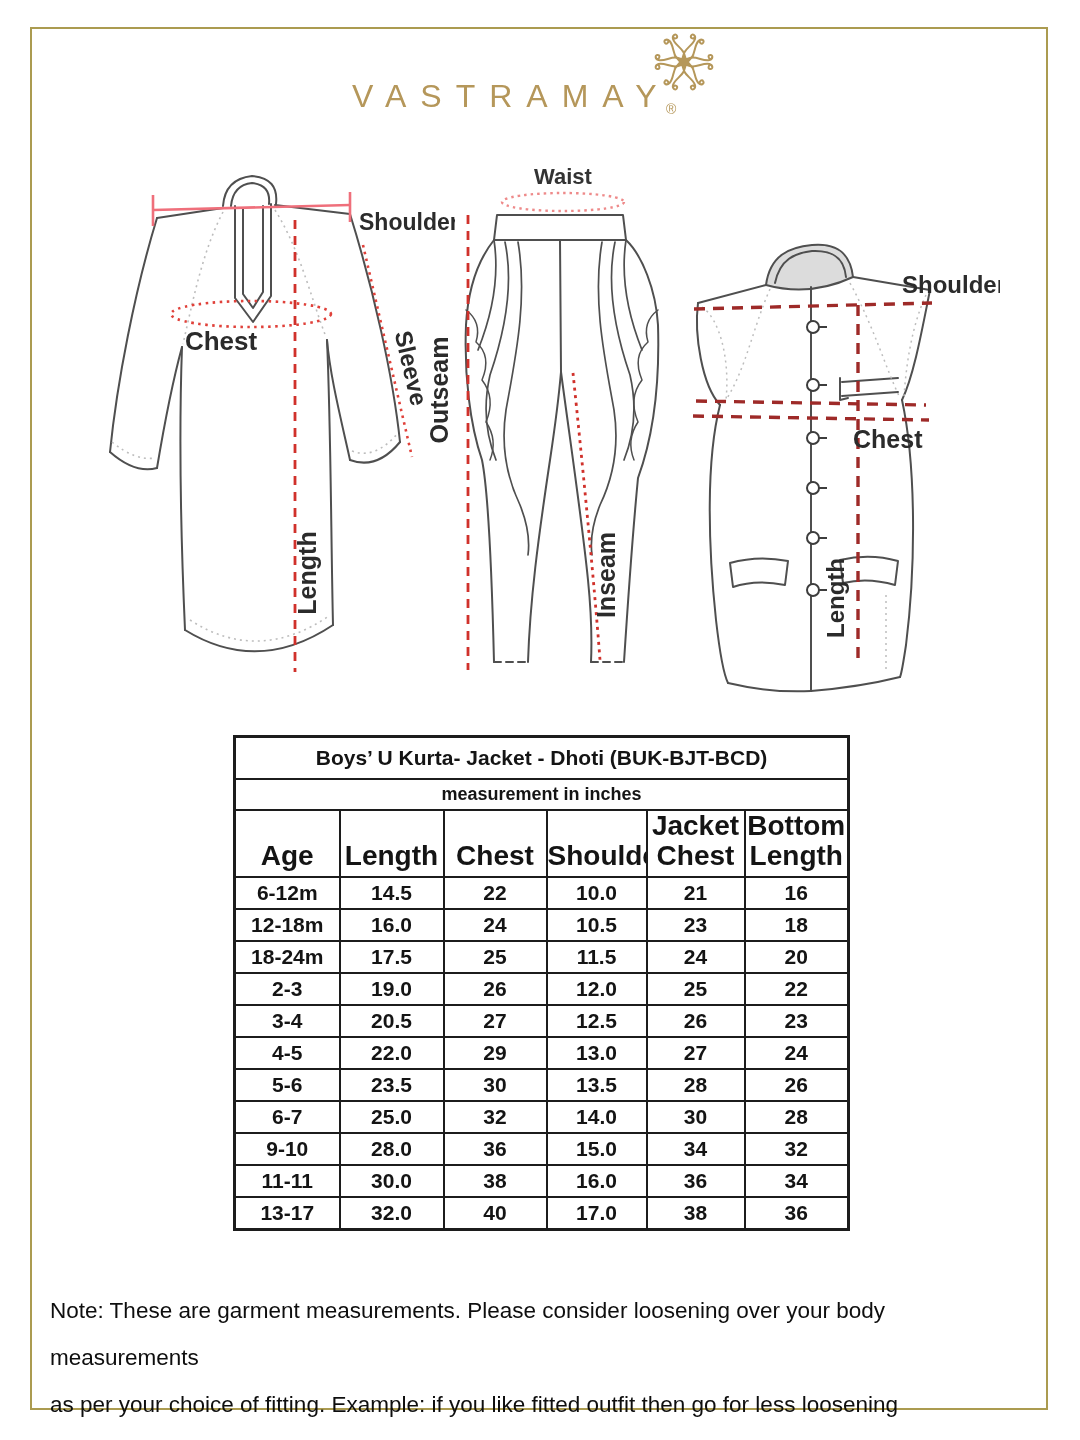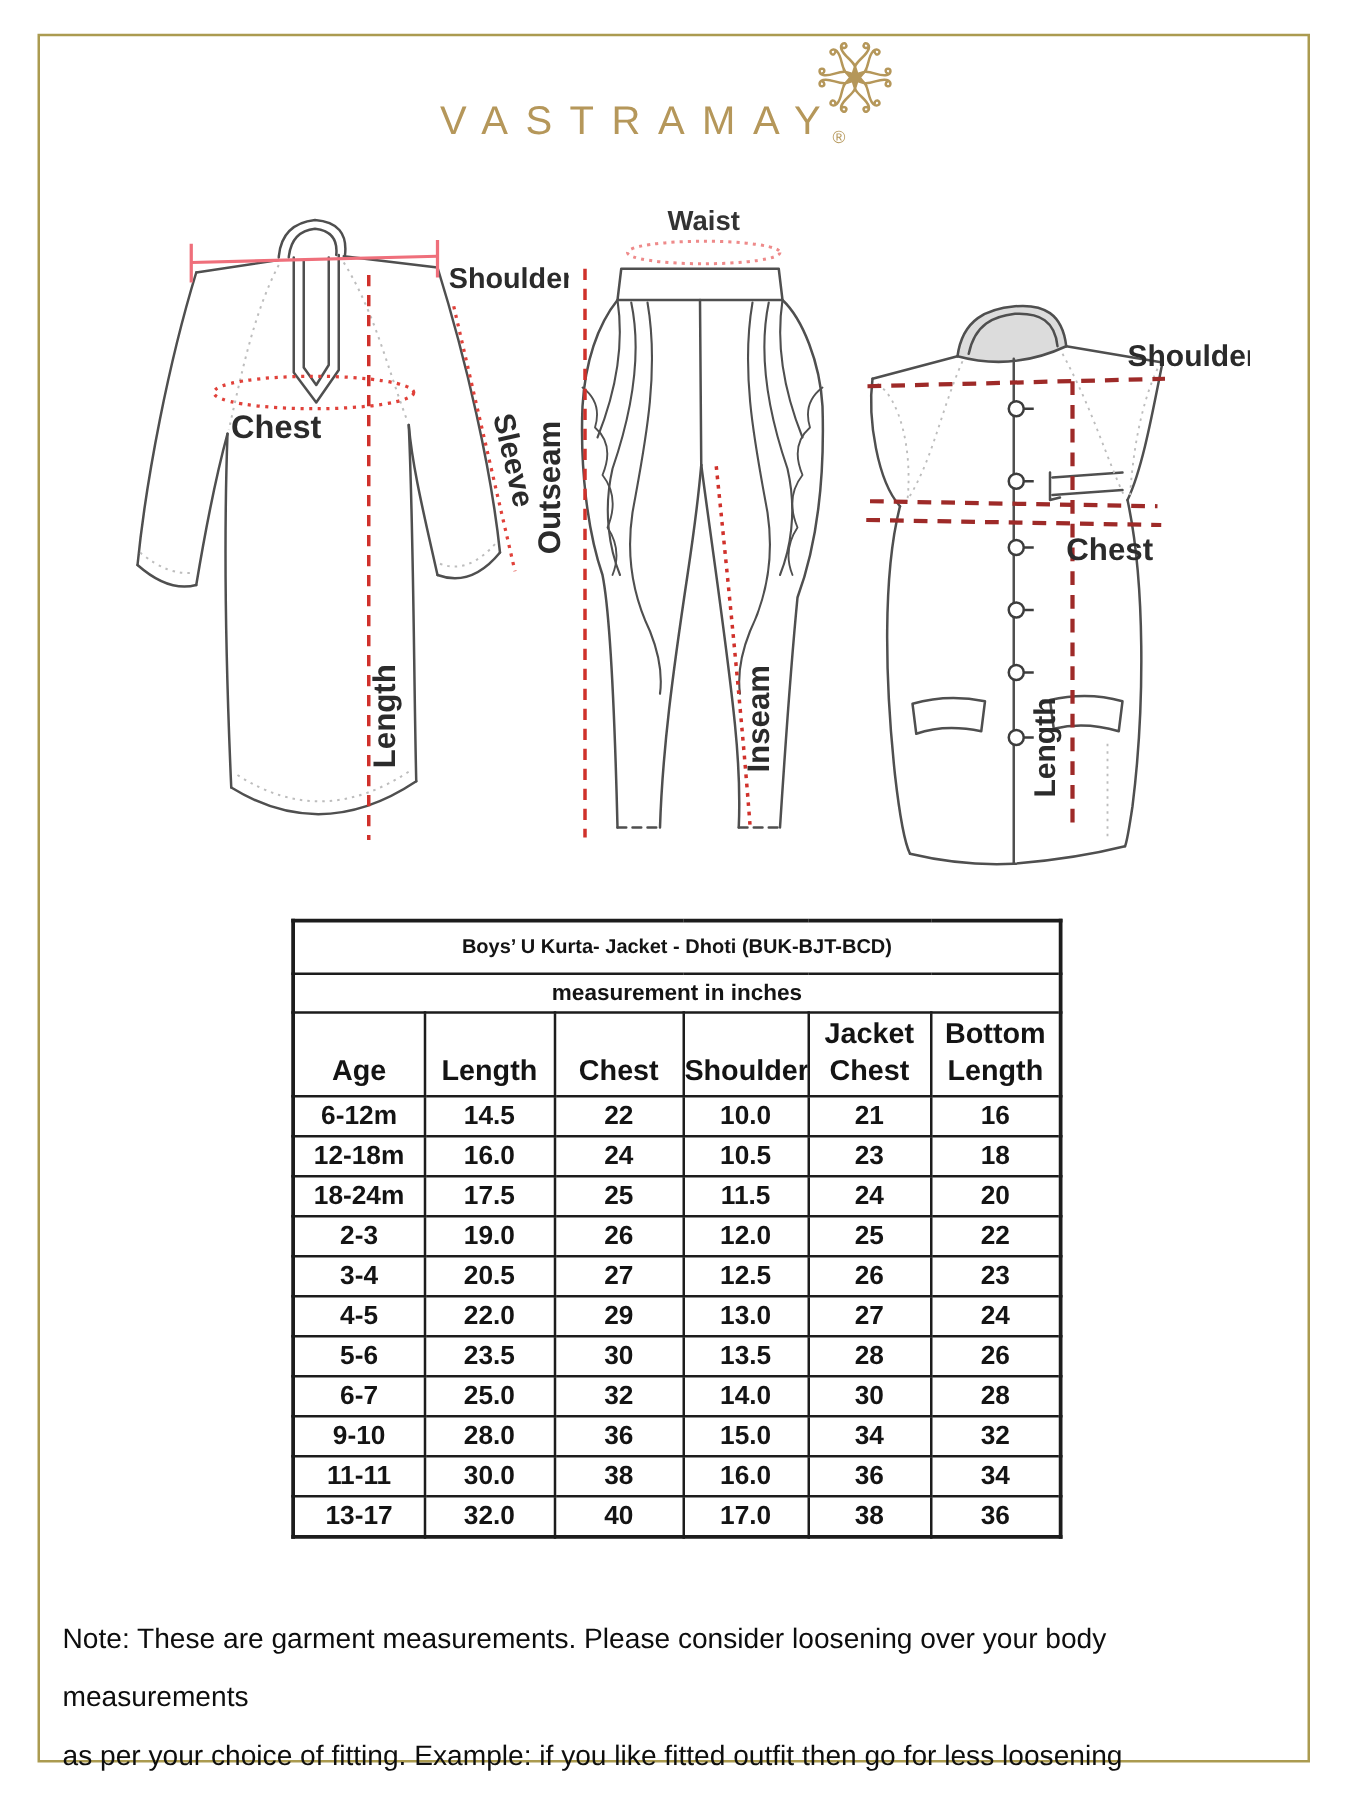--- a/index.html
+++ b/index.html
@@ -30,24 +30,24 @@
   .size-table{
     position:absolute;left:233px;top:735px;width:614px;
     border-collapse:collapse;table-layout:fixed;
     font-family:"Liberation Sans",sans-serif;color:#141414;
   }
   .size-table td{
     border:2px solid #1c1c1c;text-align:center;font-weight:bold;
     padding:0;overflow:hidden;
   }
   .size-table{border:3px solid #1c1c1c;}
-  .size-table .title-cell{height:40px;font-size:16px;}
+  .size-table .title-cell{height:40px;font-size:21px;}
   .size-table .sub-cell{height:29px;font-size:18px;}
   .size-table .hdr-cell{
-    height:60px;font-size:23px;vertical-align:bottom;
+    height:60px;font-size:28px;vertical-align:bottom;
     padding-bottom:5px;line-height:30px;
   }
   .size-table tbody td{height:30px;font-size:21px;}
   
   .note{
     position:absolute;left:50px;right:60px;top:1287px;
     text-align:left;font-size:22.5px;line-height:47px;color:#0e0e0e;
   }
 </style>
 </head>

